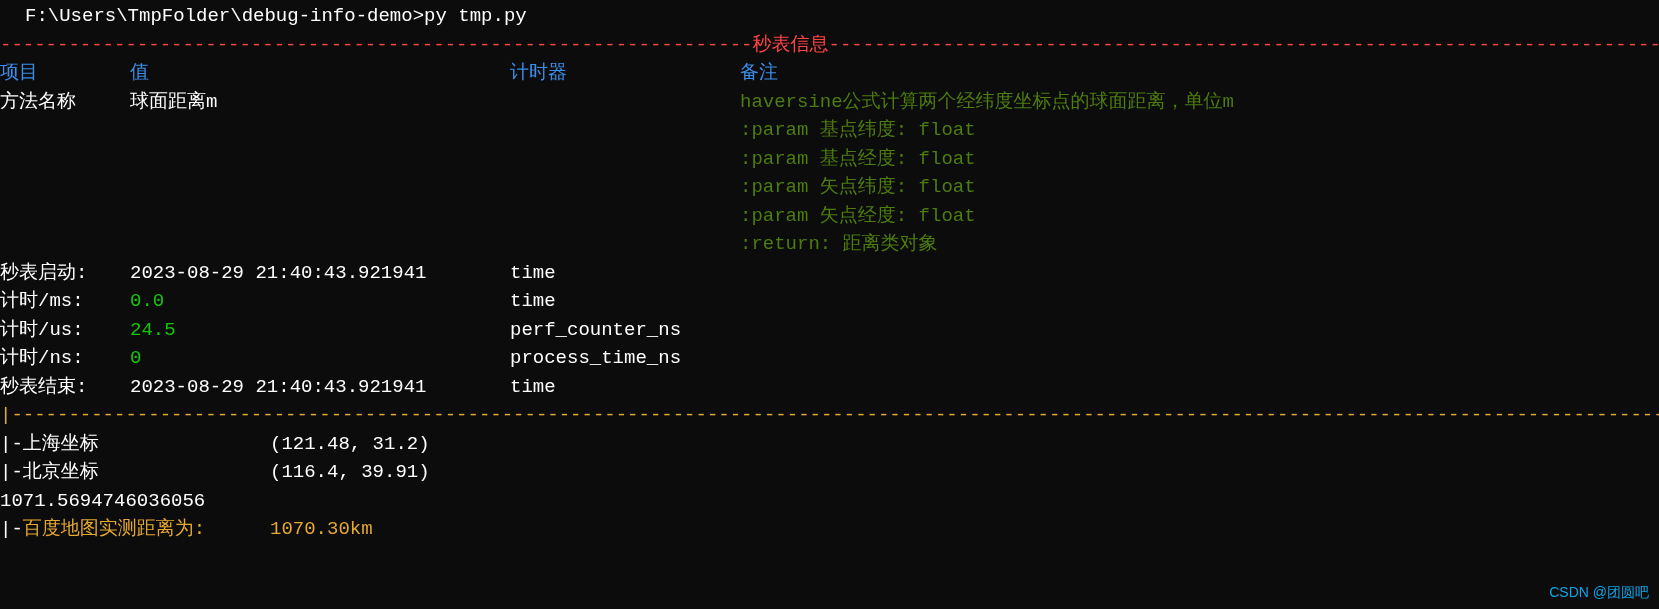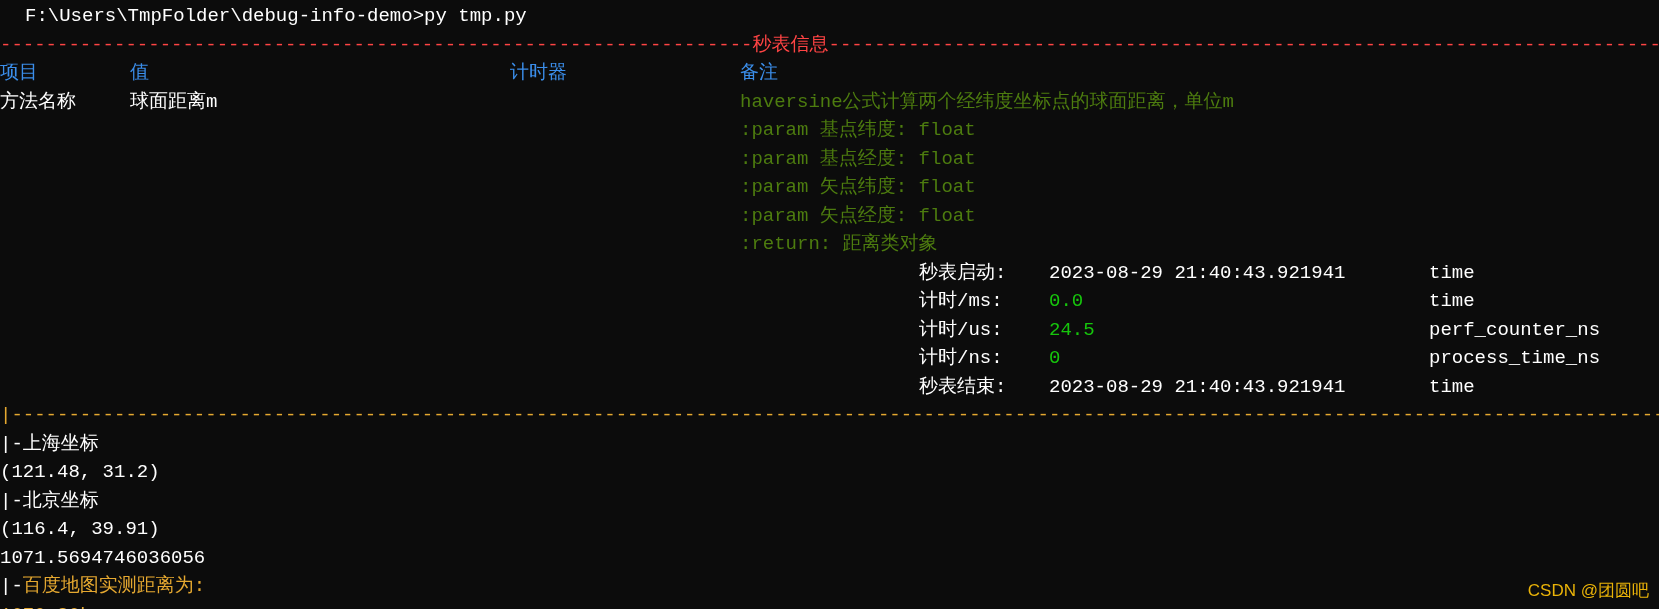--- a/index.html
+++ b/index.html
@@ -37,47 +37,45 @@
       color: #3b8eea;
     }
     .col1 { width: 130px; }
     .col2 { width: 380px; }
     .col3 { width: 230px; }
     .col4 { flex: 1; }
     .data-row {
       display: flex;
       white-space: pre;
       color: #ffffff;
-      justify-content: flex-end;
     }
     .remark-block {
       color: #4d7c0f;
       white-space: pre;
     }
     .green { color: #16c60c; }
     .yellow-divider {
       color: #e5a830;
       white-space: pre;
       overflow: hidden;
     }
     .coord-row {
       display: flex;
       white-space: pre;
       color: #ffffff;
-      flex-direction: column;
     }
     .coord-label { width: 270px; }
     .coord-val { }
     .yellow-text { color: #e5a830; }
     .watermark {
       position: absolute;
       bottom: 6px;
       right: 10px;
-      color: #eab308;
-      font-size: 17px;
+      color: #0ea5e9;
+      font-size: 14px;
       font-family: Arial, sans-serif;
     }
   </style>
 </head>
 <body>
 
 <div class="prompt-line">F:\Users\TmpFolder\debug-info-demo&gt;py tmp.py</div>
 
 <div class="section-header" id="divider-top">------------------------------------------------------------------秒表信息------------------------------------------------------------------------------</div>
 

